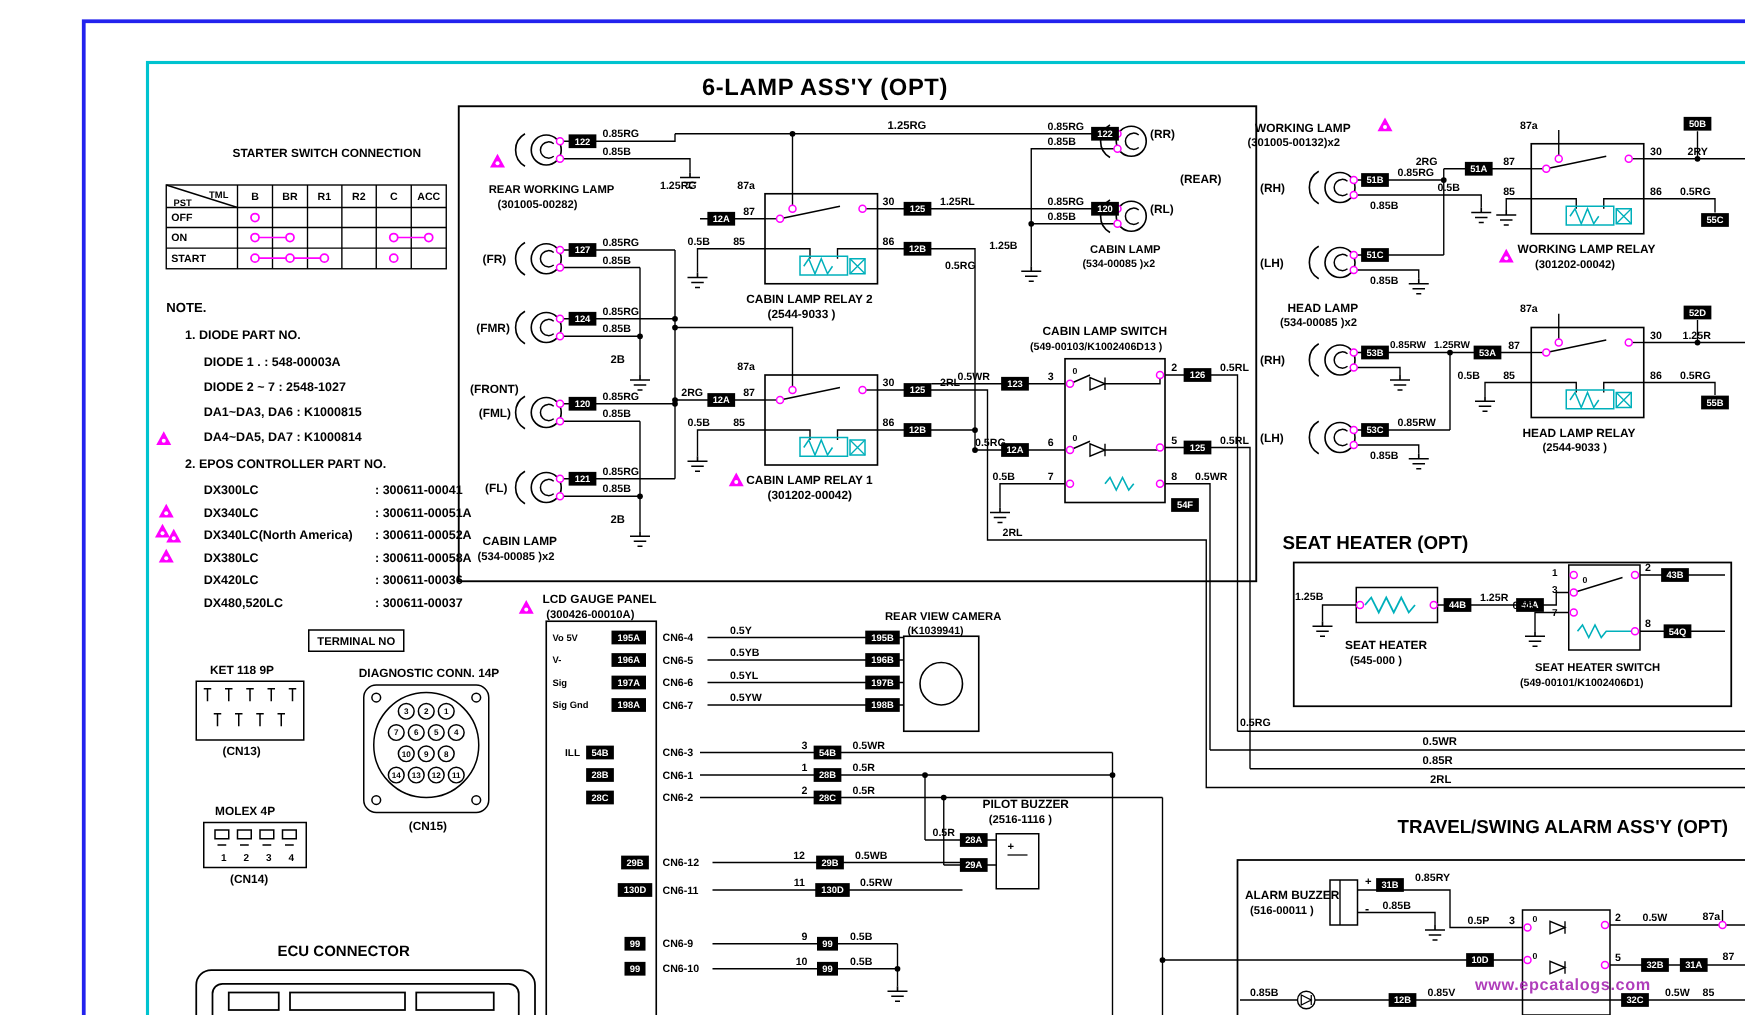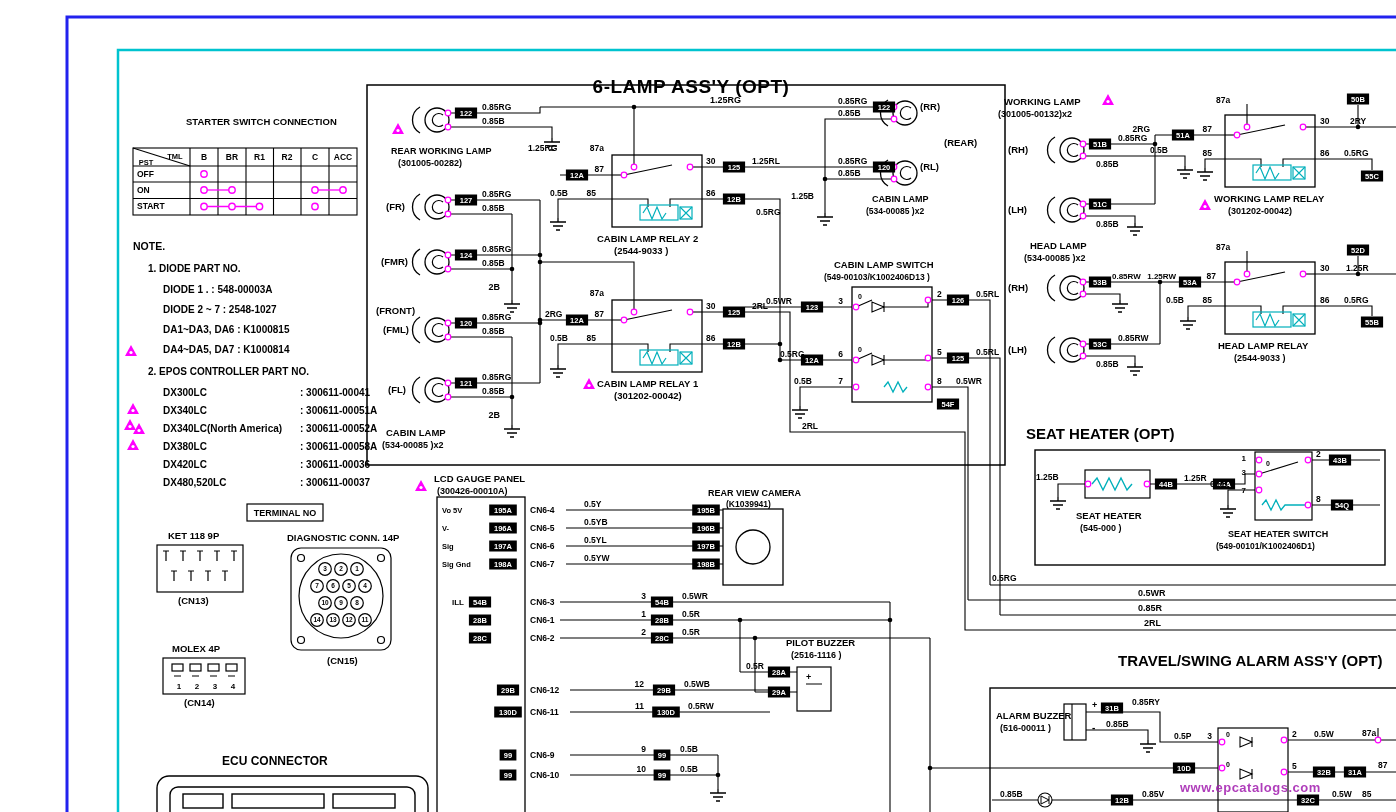--- a/index.html
+++ b/index.html
@@ -889,17 +889,17 @@
           </g>
           <g>
             <rect x="767.9" y="686.5" width="22.200000000000003" height="11" fill="#000"></rect>
             <text x="779" y="694.8" font-size="7.5" font-weight="bold" text-anchor="middle" fill="#fff">29A</text>
           </g>
           <text x="806" y="680.15" font-size="9" font-weight="bold" text-anchor="start" fill="#000">+</text>
         </g>
       </g>
   </svg>
 
-  <div class="abs title" style="left:536px;top:60px;width:310px;margin-top:16px;">6-LAMP ASS'Y (OPT)</div>
+  <div class="abs title" style="left:505px;top:60px;width:310px;">6-LAMP ASS'Y (OPT)</div>
 
   <div class="abs watermark" style="left:1180px;top:780px;">www.epcatalogs.com</div>
 
 </div>
 
 </body></html>

